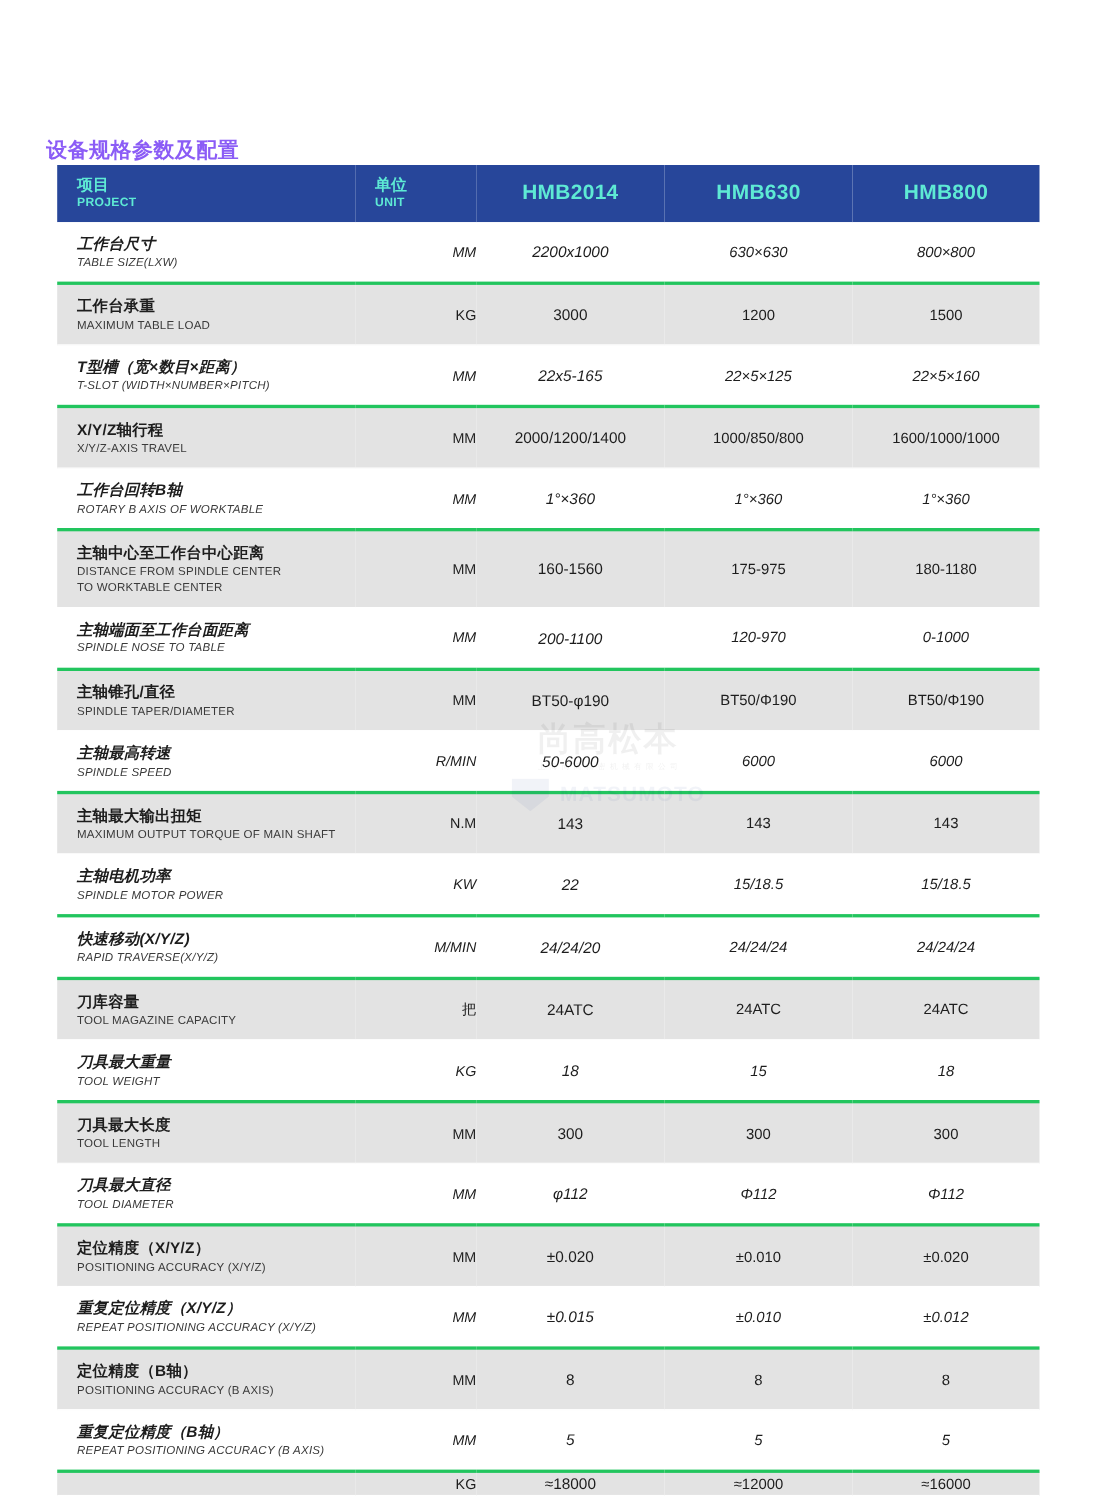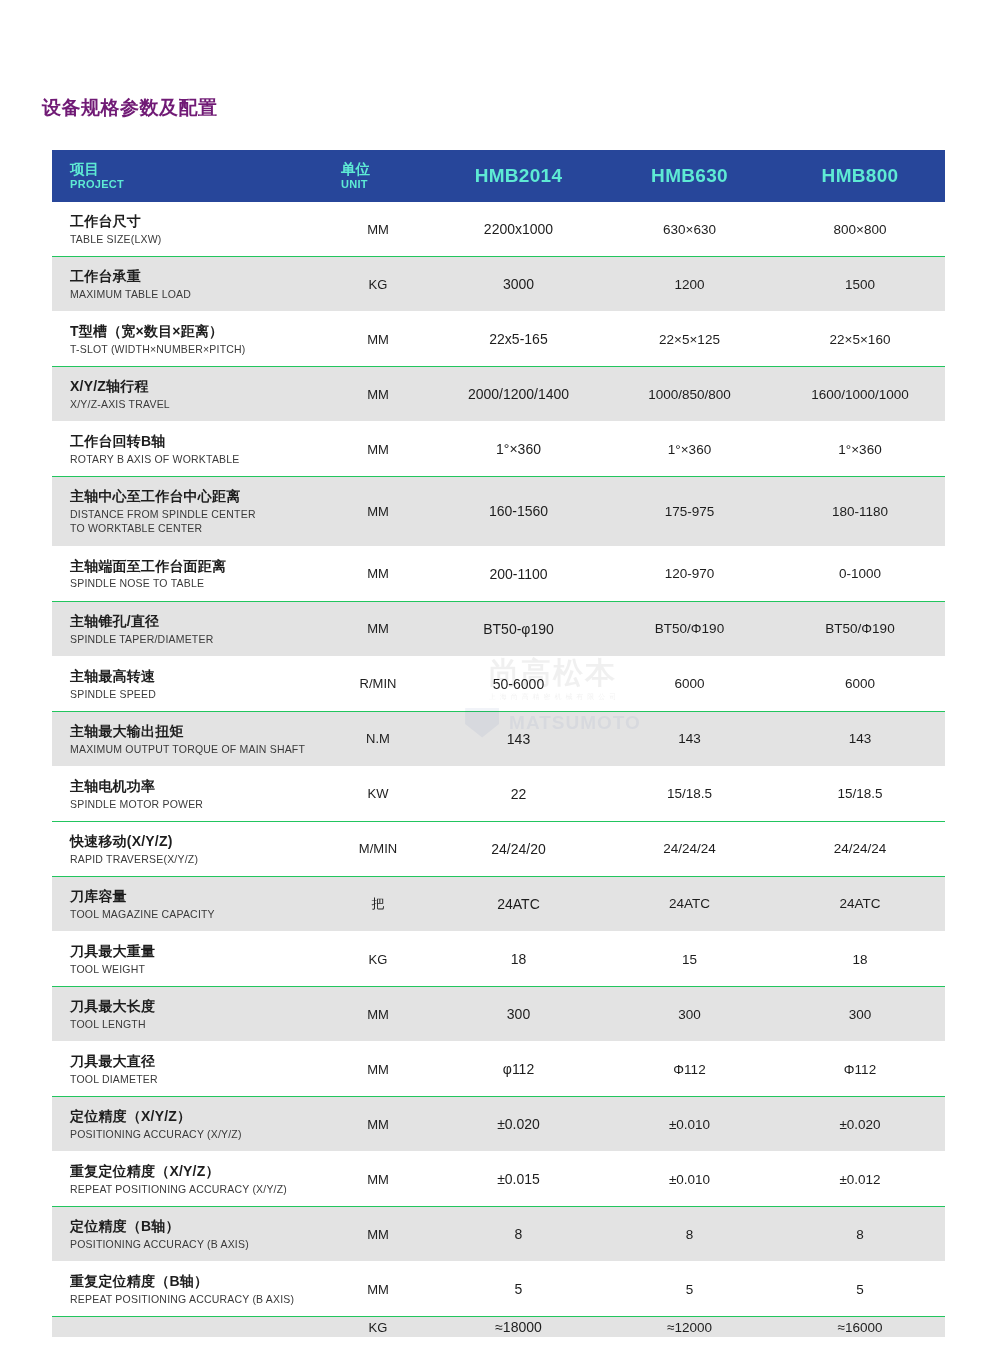--- a/index.html
+++ b/index.html
@@ -22,22 +22,23 @@
     left: 42px;
     top: 95px;
     display: flex;
     align-items: baseline;
     gap: 14px;
     white-space: nowrap;
   }
   .title-cn {
     font-size: 19px;
     font-weight: bold;
-    color: #701a75;
+    color: #8b5cf6;
     letter-spacing: 0.5px;
+    margin-top: 29px;
   }
   .title-en {
     font-size: 17px;
     font-weight: normal;
     color: #27559c;
     letter-spacing: 0.2px;
   }
 
   
   .spec-table {
@@ -94,21 +95,22 @@
   tbody tr { background: #ffffff; }
   tbody tr.alt { background: #e3e3e3; }
 
   tbody td {
     border: none;
     border-bottom: 1px solid #ffffff;
     vertical-align: middle;
     padding: 0;
   }
   tbody tr:not(.alt) td {
-    border-bottom: 1px solid #22c55e;
+    border-bottom: 3px solid #22c55e;
+    font-style: italic;
   }
 
   td.cell-project {
     text-align: left;
     padding: 10px 10px 10px 18px;
   }
   td.cell-project .p-cn {
     display: block;
     font-size: 14px;
     font-weight: bold;
@@ -120,21 +122,21 @@
     display: block;
     font-size: 10.5px;
     font-weight: normal;
     color: #3a3a3a;
     line-height: 1.35;
     letter-spacing: 0.2px;
     margin-top: 1px;
   }
 
   td.cell-unit {
-    text-align: center;
+    text-align: right;
     font-size: 13px;
     color: #1d1d1d;
   }
   td.cell-val {
     text-align: center;
     font-size: 13.5px;
     color: #1d1d1d;
   }
   td.cell-val.m1 { font-size: 14px; }
 

